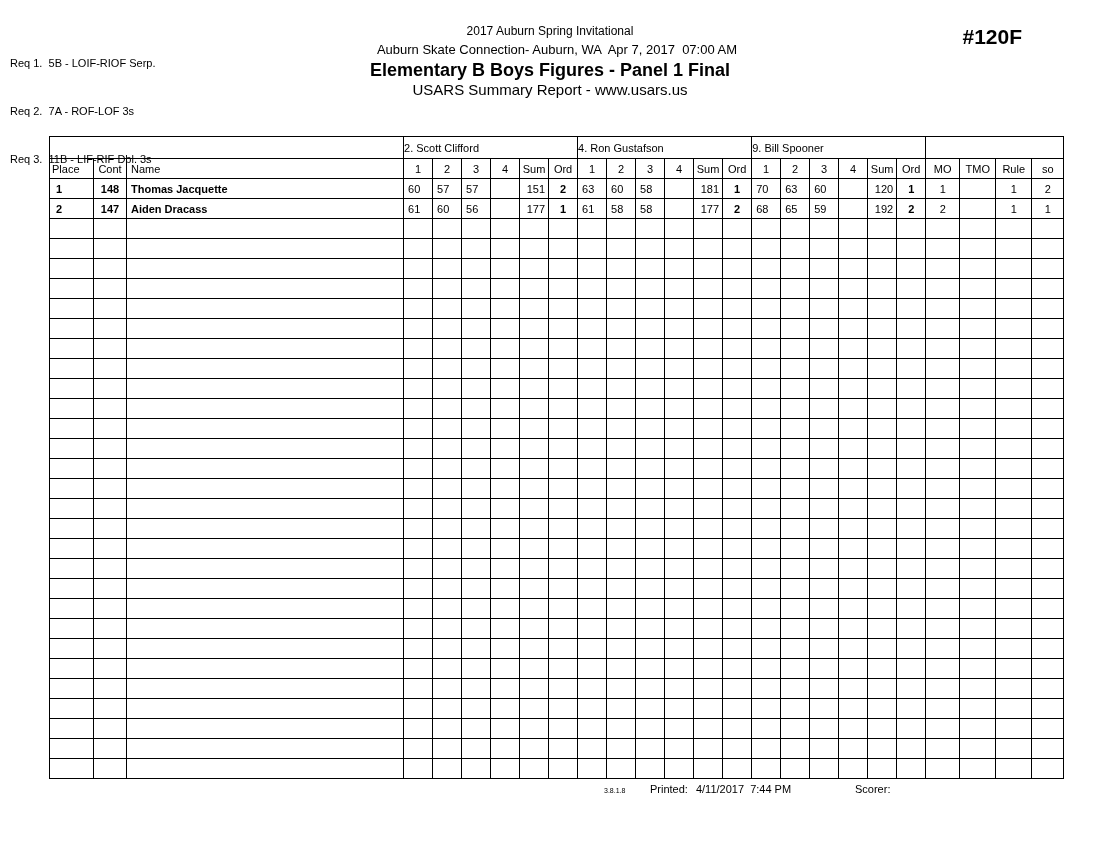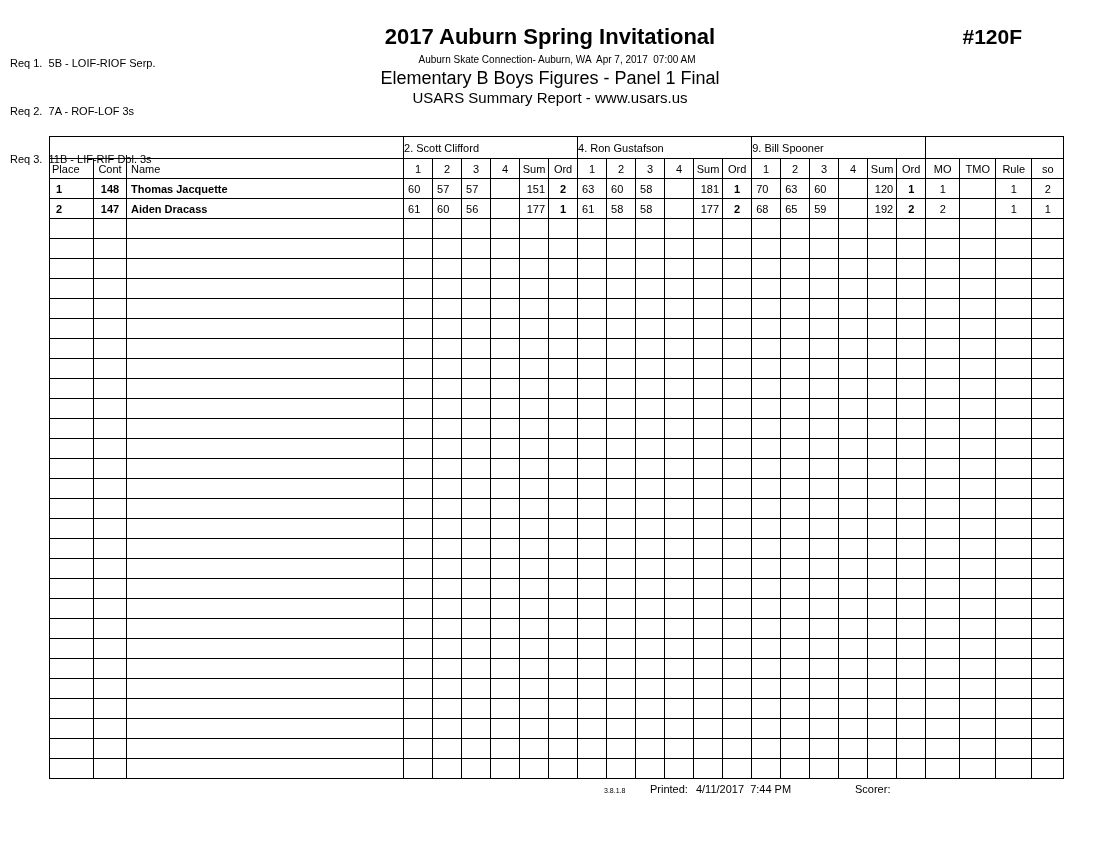--- a/index.html
+++ b/index.html
@@ -4,23 +4,23 @@
 <style>
   * { box-sizing: border-box; margin: 0; padding: 0; }
   html, body { background: #fff; }
   body { font-family: "Liberation Sans", sans-serif; color: #000; }
   .page { position: relative; width: 1100px; height: 850px; background: #fff; overflow: hidden; }
 
   
   .req { position: absolute; left: 10px; top: 23px; font-size: 11px; line-height: 16px; white-space: pre; }
   .evt-num { position: absolute; right: 78px; top: 25px; font-weight: bold; font-size: 21px; }
   .hdr { position: absolute; left: 0; right: 0; top: 24px; text-align: center; }
-  .title { font-size: 22px; font-weight: bold; }
-  .subtitle { font-size: 10px; margin-top: 4px; white-space: pre; margin-left: 14px; }
-  .event-title { font-size: 18px; font-weight: normal; margin-top: 3px; }
+  .title { font-size: 12px; font-weight: normal; }
+  .subtitle { font-size: 13px; margin-top: 4px; white-space: pre; margin-left: 14px; }
+  .event-title { font-size: 18px; font-weight: bold; margin-top: 3px; }
   .report-line { font-size: 15px; margin-top: 0; }
 
   
   table.results { position: absolute; left: 22px; top: 136px; border-collapse: collapse; table-layout: fixed; width: 1014px; margin-left: 27px; }
   table.results td { border: 1px solid #000; height: 20px; font-size: 11px; line-height: 12px; white-space: nowrap; overflow: hidden; padding: 0; vertical-align: middle; }
   tr.judges-row td { height: 22px; }
   td.nb { border: none; }
   td.judgebox { border: 1px solid #000; text-align: left; padding-left: 5px; white-space: pre; }
   td.ord { border-left: 3px solid #000; border-right: 3px solid #000; }
   .b { font-weight: bold; }

